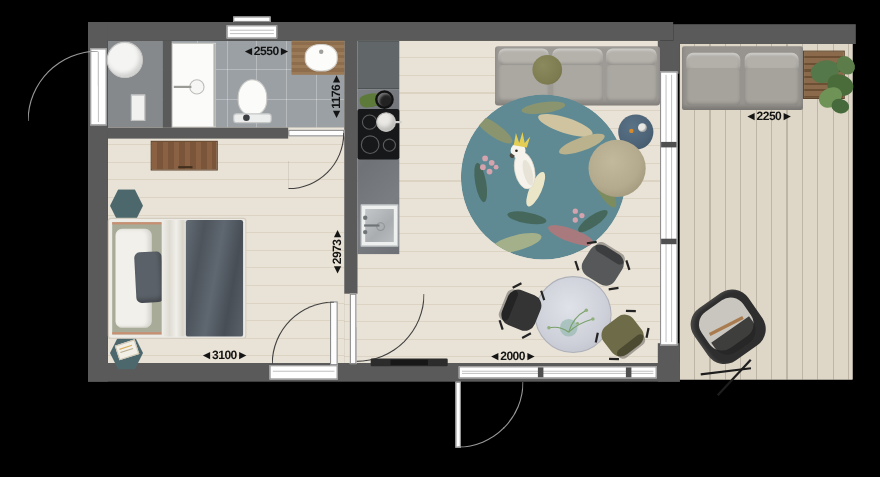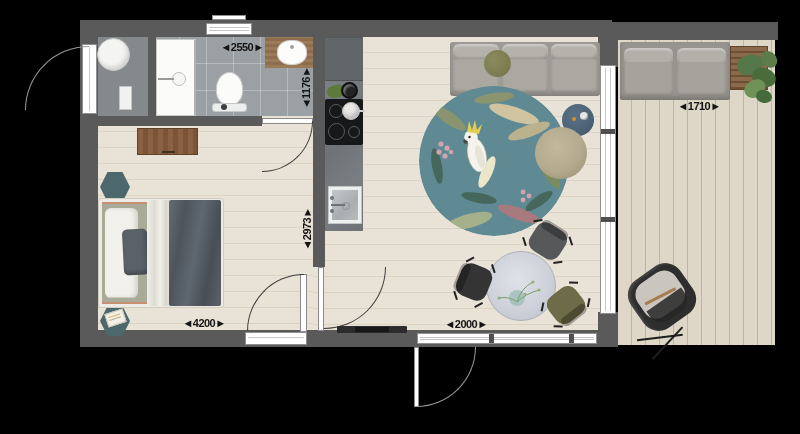--- a/index.html
+++ b/index.html
@@ -277,17 +277,17 @@
     <span class="abs" style="left:7px;top:6px;width:46px;height:40px;background:#c9c6c0;border-radius:14px;"></span>
     <span class="abs" style="left:9px;top:32px;width:42px;height:20px;background:#262626;border-radius:0 0 14px 14px;opacity:.85;"></span>
     <span class="abs" style="left:12px;top:26px;width:34px;height:2.5px;background:#a97c4f;transform:rotate(8deg);"></span>
     <span class="abs" style="left:-18px;bottom:-4px;width:46px;height:2px;background:#1e1e1e;transform:rotate(28deg);"></span>
     <span class="abs" style="left:-14px;bottom:-13px;width:44px;height:2px;background:#1e1e1e;transform:rotate(-12deg);"></span>
   </div>
 
   <div class="dim" style="left:207px;top:41px;">◄2550►</div>
   <div class="dim dim-v" style="left:271px;top:82px;">◄1176►</div>
   <div class="dim dim-v" style="left:272px;top:223px;">◄2973►</div>
-  <div class="dim" style="left:169px;top:317px;">◄4200►</div>
+  <div class="dim" style="left:169px;top:317px;">◄3100►</div>
   <div class="dim" style="left:431px;top:318px;">◄2000►</div>
-  <div class="dim" style="left:664px;top:100px;">◄1710►</div>
+  <div class="dim" style="left:664px;top:100px;">◄2250►</div>
 
 </div>
 
 </body></html>

